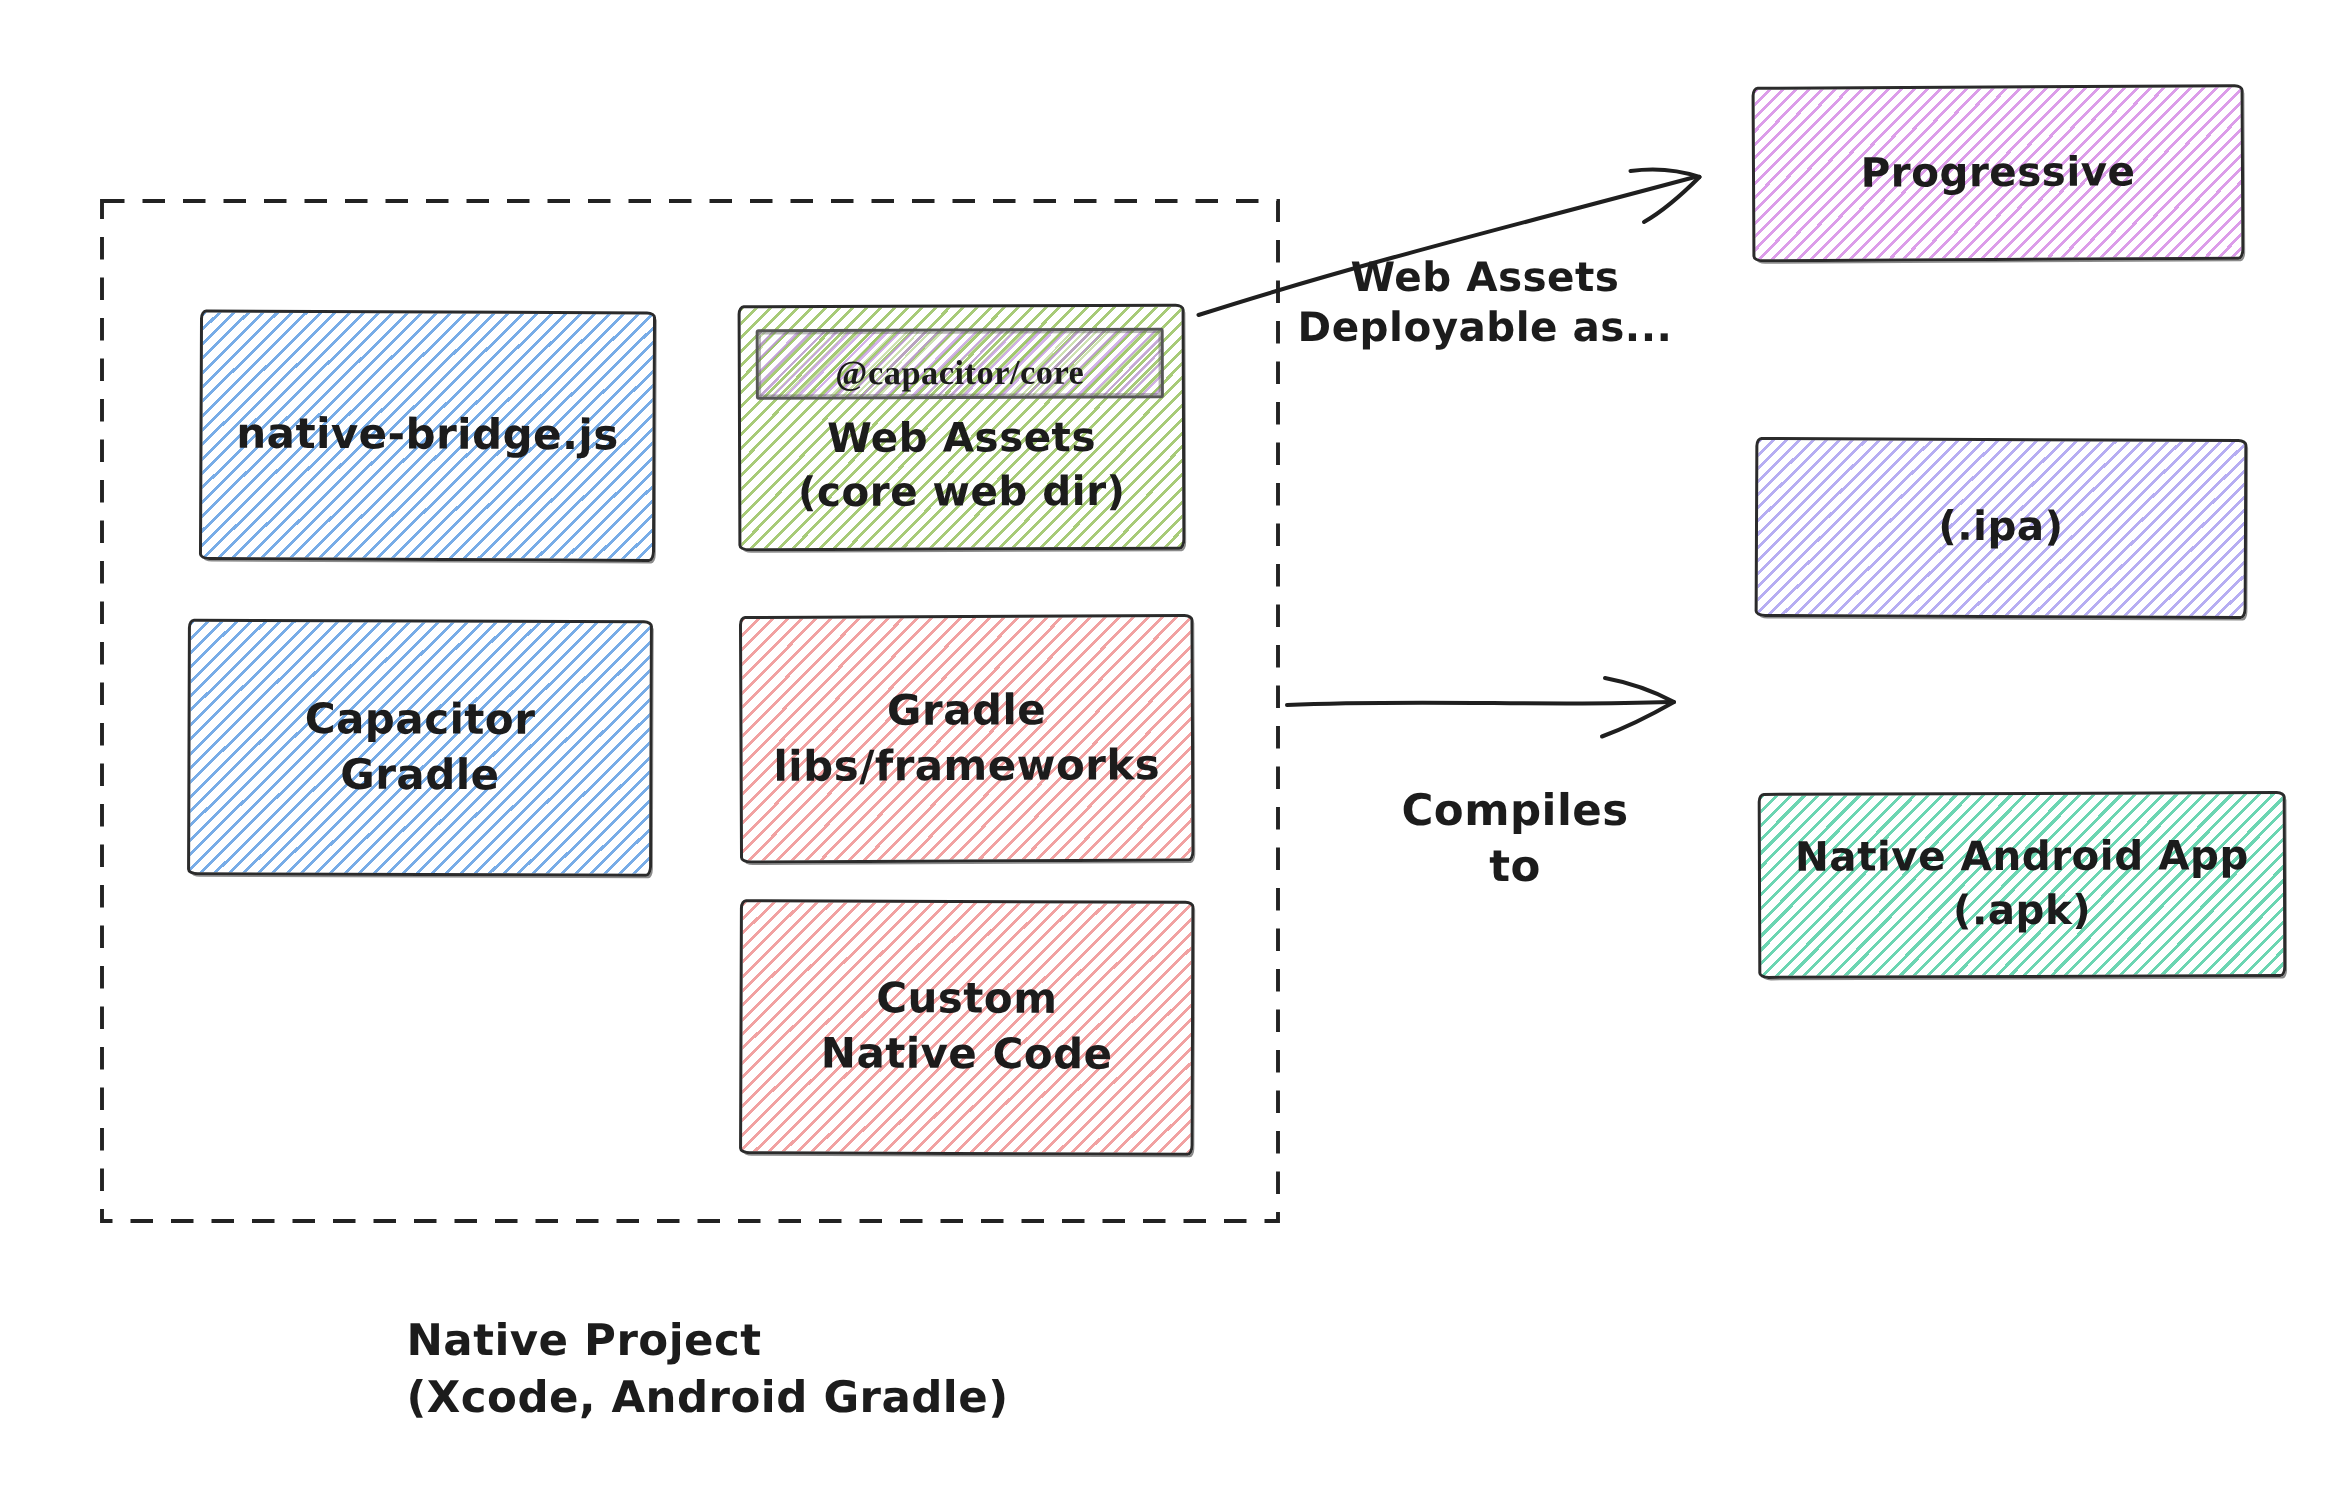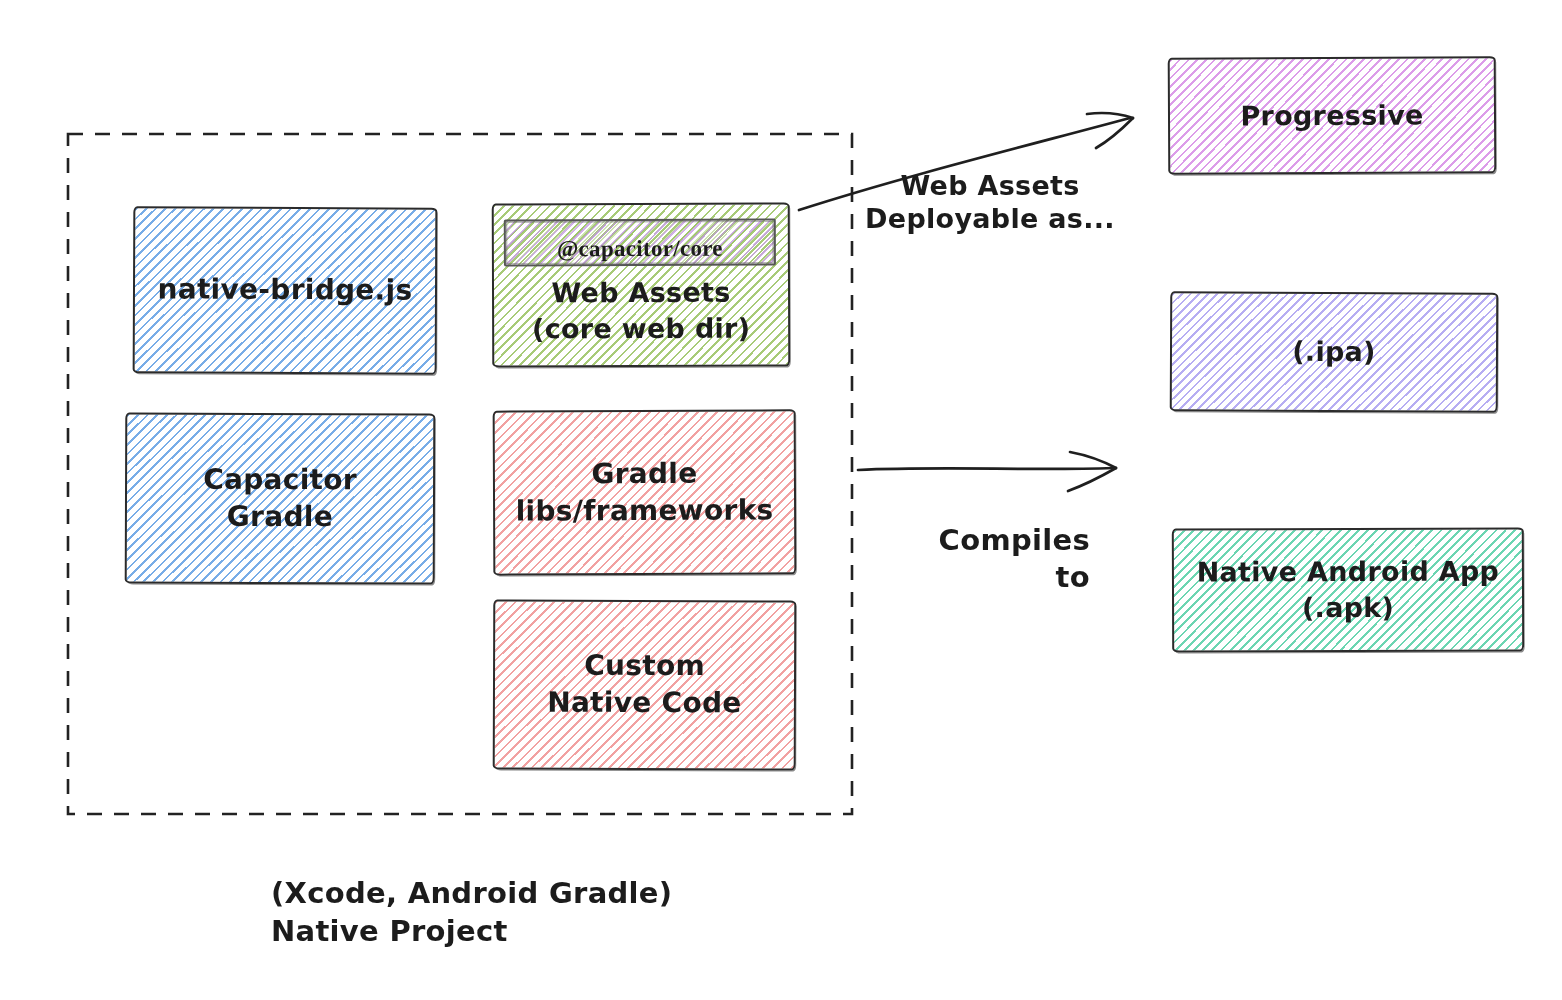--- a/index.html
+++ b/index.html
@@ -35,21 +35,21 @@
     font-size:23px;font-weight:600;border-radius:2px;font-family:Liberation Serif, serif;
   }
   #box-capacitor-plugins{left:125px;top:413px;width:306px;height:167px;font-size:28px;transform:rotate(.2deg);}
   #box-extra-libs{left:493px;top:410px;width:299px;height:161px;font-size:28px;transform:rotate(-.25deg);}
   #box-custom-native{left:493px;top:600px;width:299px;height:166px;font-size:28px;transform:rotate(.2deg);}
   #box-pwa{left:1168px;top:57px;width:324px;height:113px;font-size:27px;transform:rotate(-.3deg);}
   #box-ios{left:1170px;top:292px;width:324px;height:116px;font-size:27px;transform:rotate(.25deg);}
   #box-android{left:1172px;top:528px;width:348px;height:120px;font-size:27px;transform:rotate(-.2deg);}
   .freelabel{position:absolute;font-weight:600;letter-spacing:.3px;}
   #label-deployable{left:862px;top:170px;width:256px;text-align:center;font-size:27px;line-height:1.22;}
-  #label-compiles{left:930px;top:522px;width:160px;text-align:right;font-size:29px;line-height:1.28;}
+  #label-compiles{left:930px;top:522px;width:160px;text-align:center;font-size:29px;line-height:1.28;}
   #label-caption{left:271px;top:874px;font-size:29px;line-height:1.32;text-align:left;}
 </style>
 </head>
 <body>
 
 <div id="canvas">
 
   <svg class="overlay" width="1562" height="1000" viewBox="0 0 1562 1000">
     <rect x="68" y="134" width="784" height="680" fill="none" stroke="#222222" stroke-width="2.6" stroke-dasharray="15 12"></rect>
     <g stroke="#1f1f1f" stroke-width="2.7" fill="none" stroke-linecap="round">
@@ -108,17 +108,17 @@
     <div>Web Assets</div>
     <div>Deployable as...</div>
   </div>
 
   <div class="freelabel" id="label-compiles">
     <div>Compiles</div>
     <div>to</div>
   </div>
 
   <div class="freelabel" id="label-caption">
+    <div>Native Project</div>
     <div>(Xcode, Android Gradle)</div>
-    <div>Native Project</div>
   </div>
 
 </div>
 
 </body></html>

